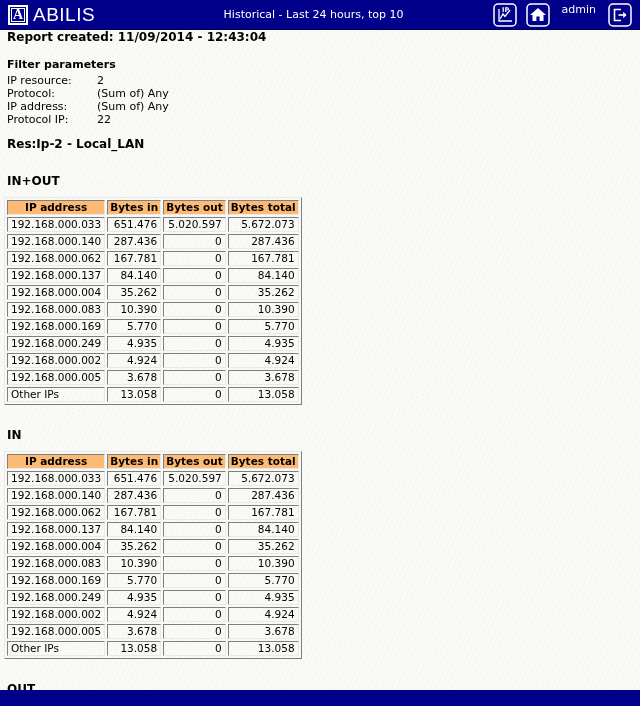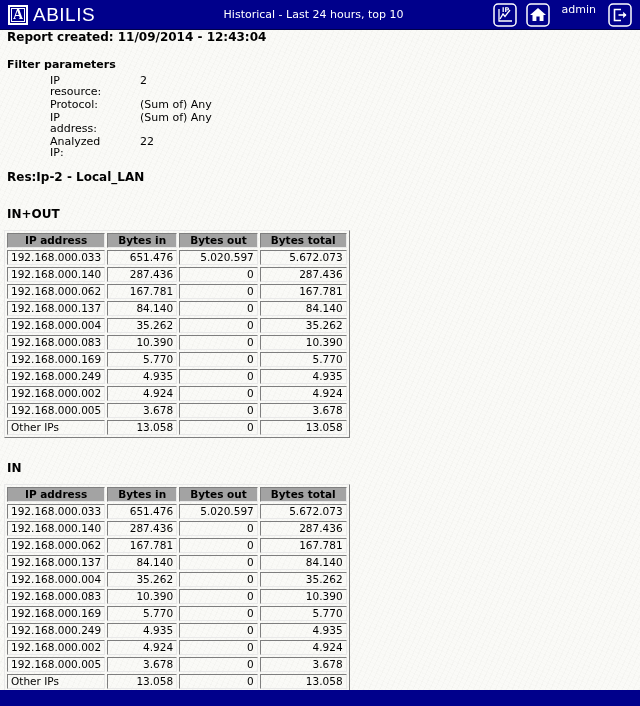--- a/index.html
+++ b/index.html
@@ -36,41 +36,41 @@
   .bar-right { margin-left:auto; display:flex; align-items:flex-start; gap:9px; margin-right:8px; z-index:2; }
   .hicon { display:block; width:24px; height:24px; cursor:pointer; }
   .hicon svg { display:block; }
   .admin-label { font-size:11px; color:#fff; margin:0 3px; }
 
   
   .content { padding:0 0 0 7px; }
   .report-created { font-weight:bold; font-size:12px; }
   .filter-title { font-weight:bold; font-size:11px; margin-top:14px; }
   .filter-grid { display:grid; grid-template-columns:90px auto; margin-top:4px; row-gap:2px; }
-  .filter-grid span { line-height:11px;margin-left:43px; }
+  .filter-grid span { line-height:11px; }
   .switch-link { display:inline-block; margin-top:14px; color:#0000cc; text-decoration:underline; font-size:12px; cursor:pointer; }
   .res-title { font-weight:bold; font-size:12px; margin-top:12px; }
 
   .section-heading { font-weight:bold; font-size:12px; margin:23px 0 0 0; }
 
   table.stats {
     margin:9px 0 0 -3px;
     border-collapse:separate; border-spacing:2px;
     table-layout:fixed;
     border:1px solid;
     border-color:#e9e9e9 #7e7e7e #7e7e7e #e9e9e9;
     background:transparent;
   }
   table.stats th, table.stats td {
     border:1px solid;
     border-color:#7e7e7e #e9e9e9 #e9e9e9 #7e7e7e;
     font-size:10.5px; line-height:11px; padding:1px 3px;
     white-space:nowrap; overflow:hidden;
   }
-  table.stats th { background:#a3a3a3; font-weight:bold; text-align:center; padding:1px 10px; }
+  table.stats th { background:#fdba74; font-weight:bold; text-align:center; padding:1px 2px; }
   table.stats td { background:transparent; text-align:left; }
   table.stats td.num { text-align:right; }
   col.c-ip { width:82px; } col.c-in { width:46px; } col.c-out { width:54px; } col.c-tot { width:62px; }
 
   
   .bottombar { position:absolute; left:0; right:0; bottom:0; height:16px; background:#00008b; }
 </style>
 </head>
 <body>
 
@@ -112,21 +112,21 @@
   <div class="report-created">Report created: 11/09/2014 - 12:43:04</div>
 
   <div class="filter-title">Filter parameters</div>
   <div class="filter-grid">
     <span>IP resource:</span>
     <span>2</span>
     <span>Protocol:</span>
     <span>(Sum of) Any</span>
     <span>IP address:</span>
     <span>(Sum of) Any</span>
-    <span>Analyzed IP:</span>
+    <span>Protocol IP:</span>
     <span>22</span>
   </div>
 
 
   <div class="res-title">Res:Ip-2 - Local_LAN</div>
 
   <div id="sections">
   <div class="section">
     <div class="section-heading">IN+OUT</div>
     <table class="stats">

